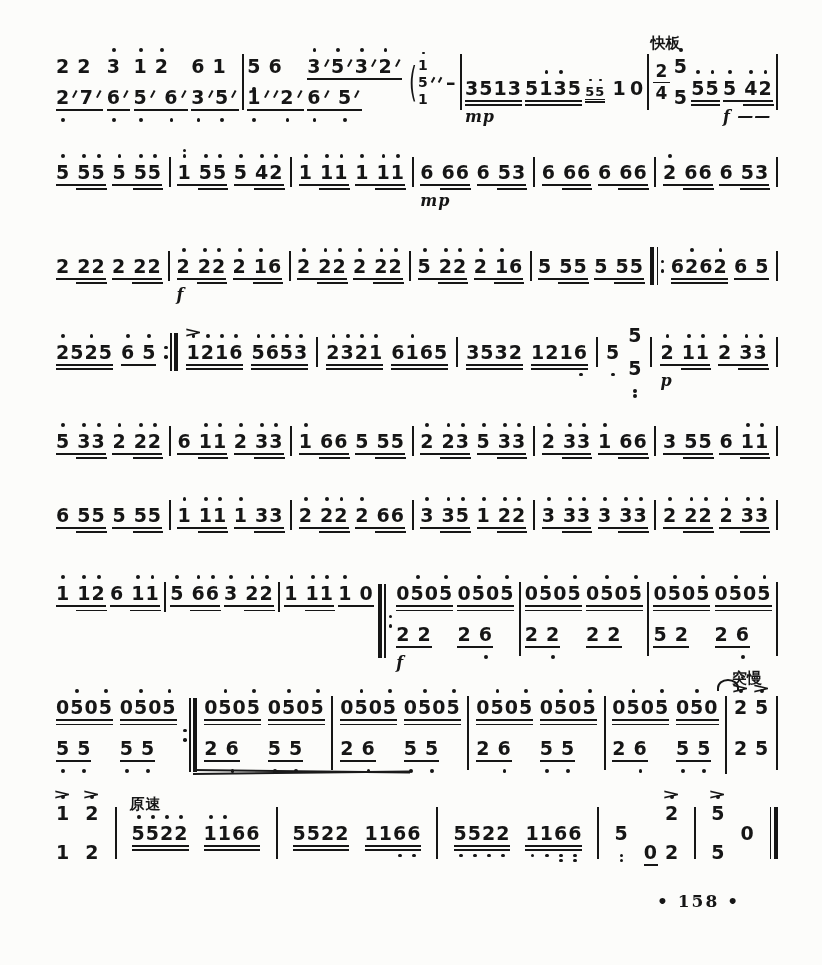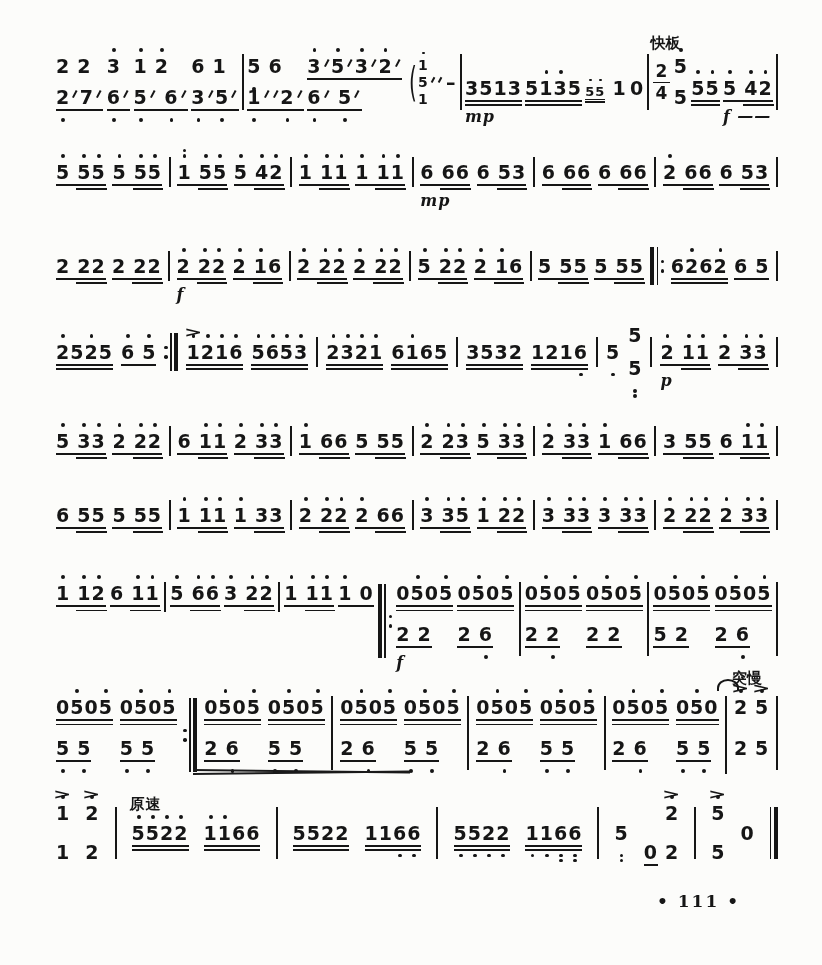--- a/index.html
+++ b/index.html
@@ -394,14 +394,14 @@
           <span class="tok"><span class="n">5<i class="da" style="top: -0.46em;"></i><i class="acc">&gt;</i></span></span>
           <span class="tok botv"><span class="n">5</span></span>
         </div>
         <span class="tok"><span class="n">0</span></span>
         <div class="dbar" style="height: 52px;">
           <span class="bthin"></span>
           <span class="bthick"></span>
         </div>
       </div>
     </div>
-  <div class="pageno">• 111 •</div>
+  <div class="pageno">• 158 •</div>
 </div>
 
 </body></html>

